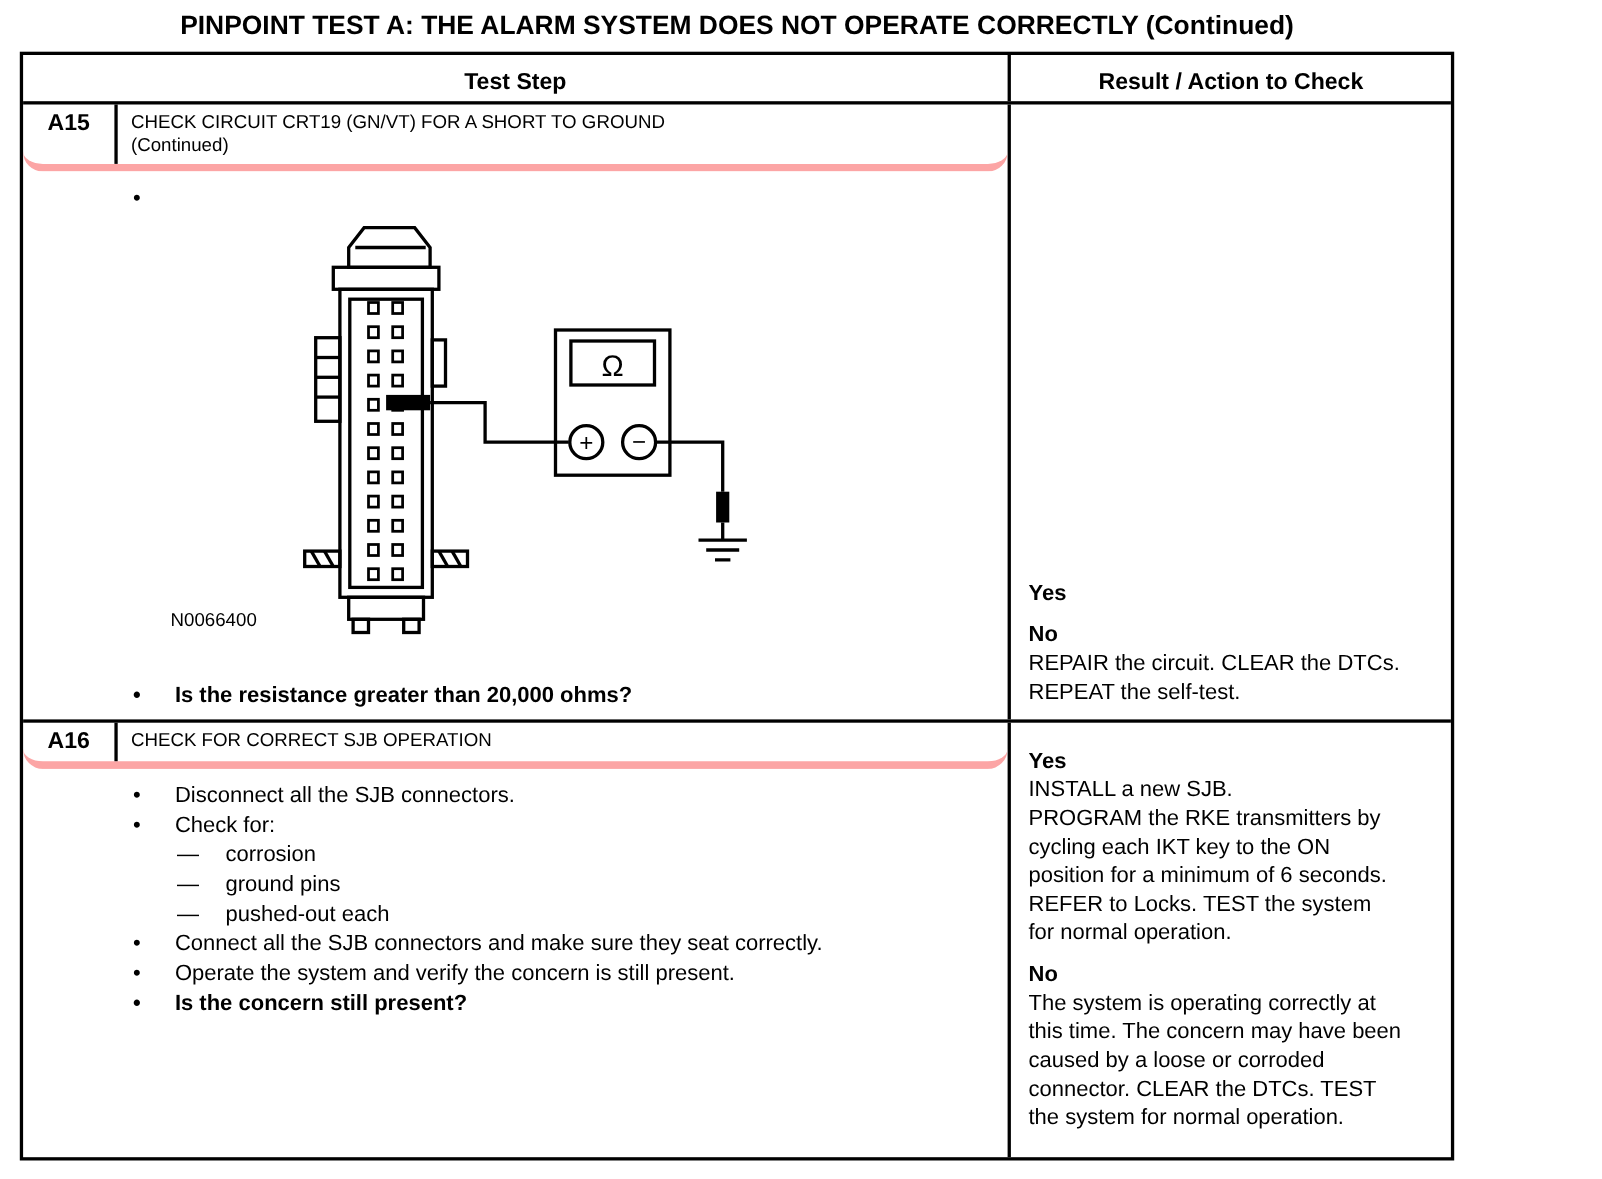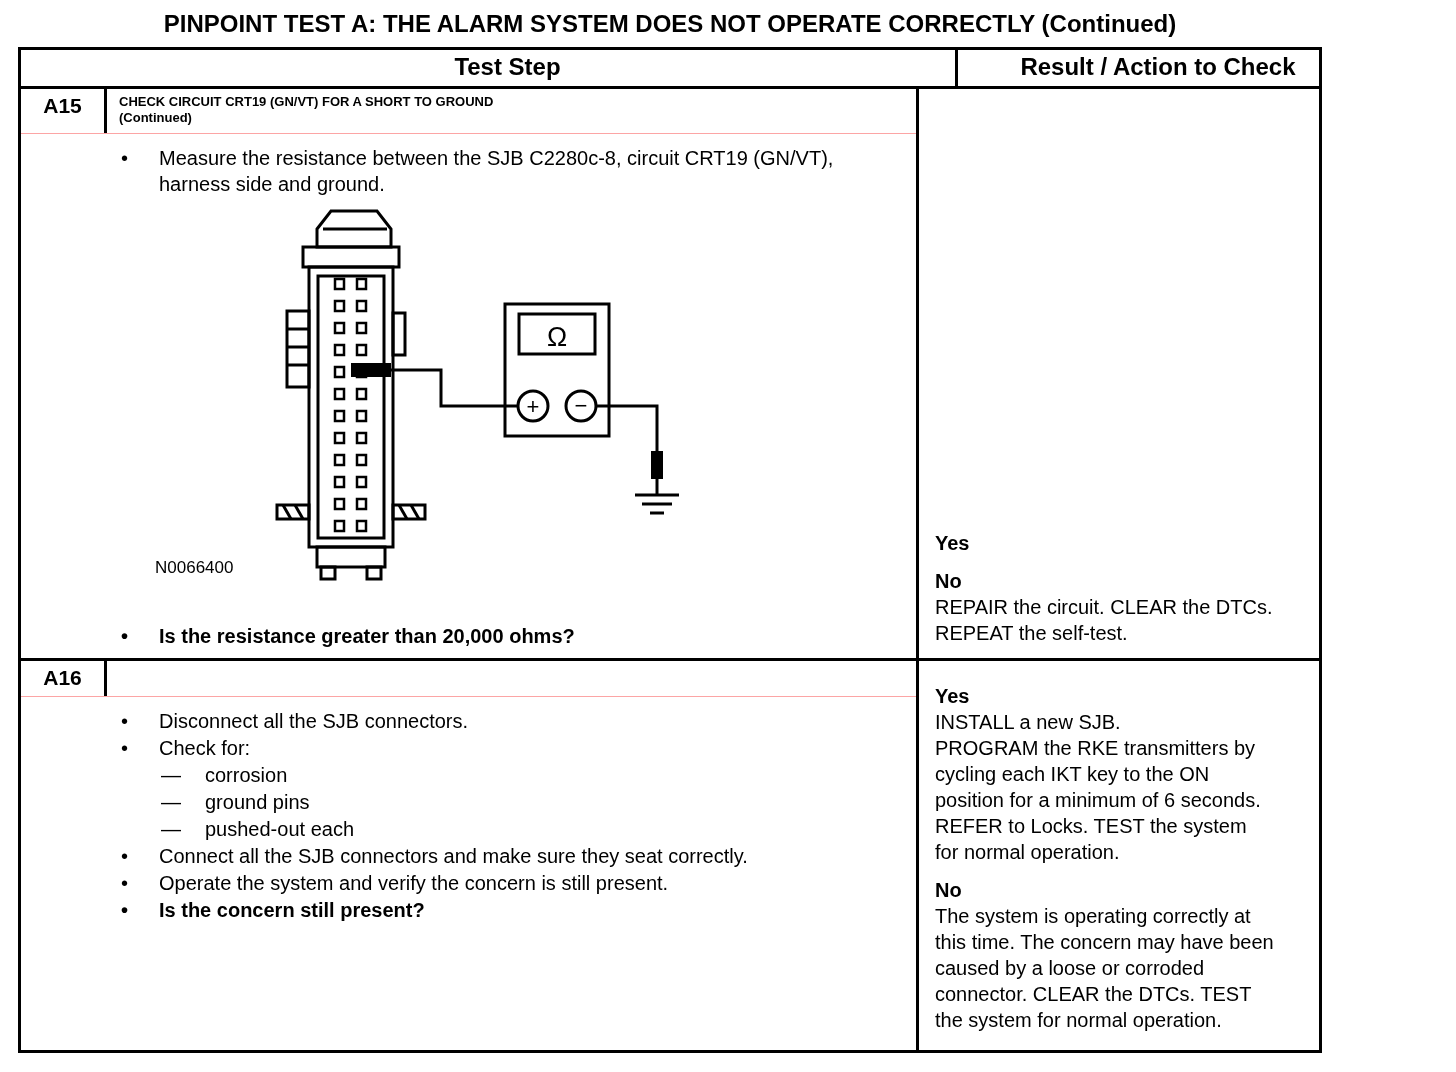--- a/index.html
+++ b/index.html
@@ -6,31 +6,31 @@
   html, body { margin: 0; padding: 0; background: #fff; }
   .page {
     width: 1340px; height: 1072px; overflow: hidden;
     padding: 6px 18px 10px;
     font-family: "Liberation Sans", sans-serif;
     color: #000;
   }
   .title { text-align: center; font-weight: 700; font-size: 24px; padding: 4px 0 9px; }
   .pp-table { border: 3px solid #000; }
   .header-row { display: flex; border-bottom: 3px solid #000; }
-  .hcell { font-weight: 700; font-size: 24px; text-align: center; padding: 3px 0 5px; margin-left: 39px; }
+  .hcell { font-weight: 700; font-size: 21px; text-align: center; padding: 13px 0 5px; }
   .hleft { width: 898px; border-right: 3px solid #000; }
   .hright { flex: 1; }
   .section { display: flex; border-bottom: 3px solid #000; }
   .section.last { border-bottom: 0; }
   .sleft { width: 898px; border-right: 3px solid #000; display: flex; flex-direction: column; }
   .sright { flex: 1; font-size: 20px; line-height: 1.3; padding: 10px 44px 12px 16px; display: flex; flex-direction: column; }
   .sright.bottom { justify-content: flex-end; }
-  .step-header { display: flex; border-bottom: 1px solid #fca5a5; }
+  .step-header { display: flex; border-bottom: 7px solid #fca5a5; border-radius: 18px; }
   .step-id { width: 86px; flex: none; border-right: 3px solid #000; font-weight: 700; font-size: 21px; padding: 5px 0 6px; text-align: center; }
-  .step-title { flex: 1; font-weight: 700; font-size: 13px; line-height: 1.25; padding: 5px 12px 6px; }
+  .step-title { flex: 1; font-weight: 400; font-size: 17px; line-height: 1.25; padding: 5px 12px 6px; }
   .step-body { flex: 1; font-size: 20px; line-height: 1.3; padding: 10px 10px 8px 8px; }
   .body-a16 { min-height: 353px; }
   .li { display: flex; margin: 1px 0; }
   .li .m { margin-left: 92px; width: 38px; flex: none; }
   .li.dash .m { margin-left: 132px; width: 44px; }
   .li.bold { font-weight: 700; }
   .t.w690 { max-width: 690px; }
   .figure { position: relative; height: 402px; margin: 10px 0 14px; }
   .figure svg { position: absolute; left: 110px; top: 0; }
   .fig-label { position: absolute; left: 126px; top: 350px; font-size: 17px; }
@@ -57,21 +57,20 @@
         <div class="step-header">
           <div class="step-id">A15</div>
           <div class="step-title">
             <div>CHECK CIRCUIT CRT19 (GN/VT) FOR A SHORT TO GROUND</div>
             <div>(Continued)</div>
           </div>
         </div>
         <div class="step-body">
           <div class="li">
             <span class="m">•</span>
-            <span class="t w690">Measure the resistance between the SJB C2280c-8, circuit CRT19 (GN/VT), harness side and ground.</span>
           </div>
 
           <div class="figure">
             <svg width="700" height="385" viewBox="0 0 700 385">
 
               <g fill="none" stroke="#000" stroke-width="3">
                 <polygon points="178,22 192,4 238,4 252,22 252,40 178,40"></polygon>
                 <line x1="184" y1="22" x2="248" y2="22"></line>
                 <rect x="164" y="40" width="96" height="20"></rect>
                 <rect x="170" y="60" width="84" height="280"></rect>
@@ -155,20 +154,21 @@
         <div class="rlabel first">Yes</div>
         <div class="rlabel">No</div>
         <div class="rtext">REPAIR the circuit. CLEAR the DTCs. REPEAT the self-test.</div>
       </div>
     </div>
 
     <div class="section last">
       <div class="sleft">
         <div class="step-header">
           <div class="step-id">A16</div>
+          <div class="step-title">CHECK FOR CORRECT SJB OPERATION</div>
         </div>
         <div class="step-body body-a16">
           <div class="li">
             <span class="m">•</span>
             <span class="t w690">Disconnect all the SJB connectors.</span>
           </div>
           <div class="li">
             <span class="m">•</span>
             <span class="t w690">Check for:</span>
           </div>

